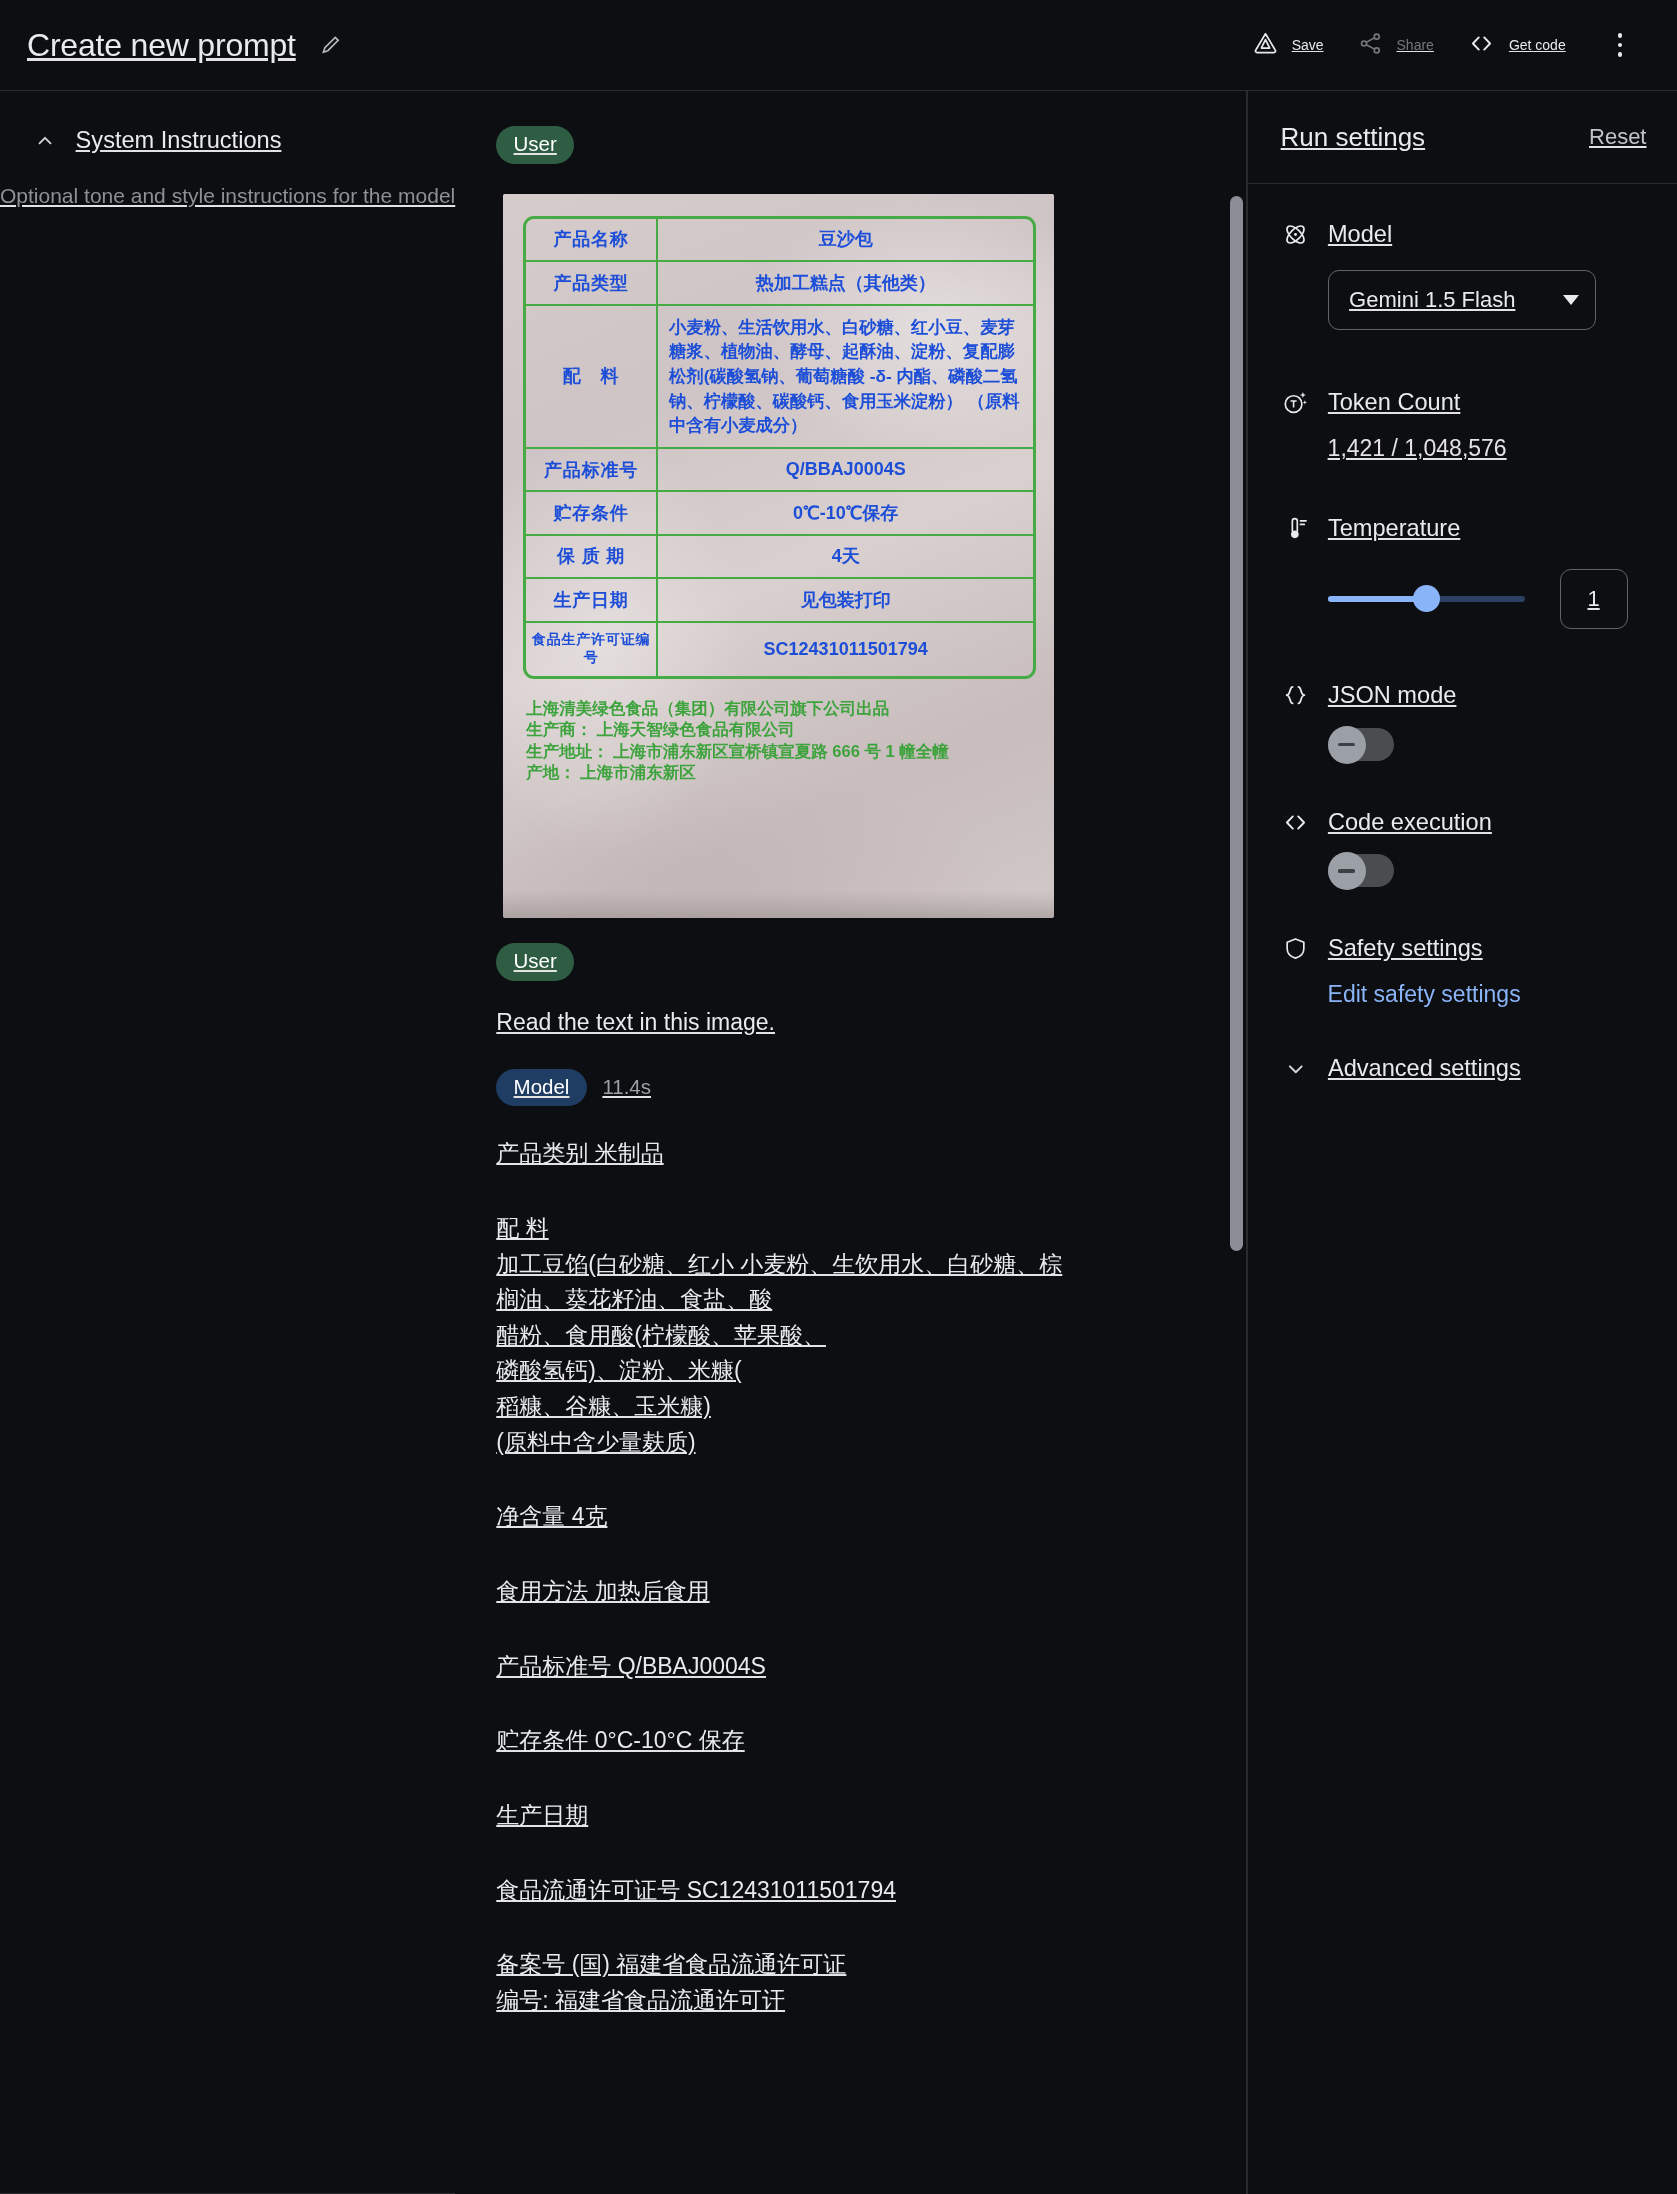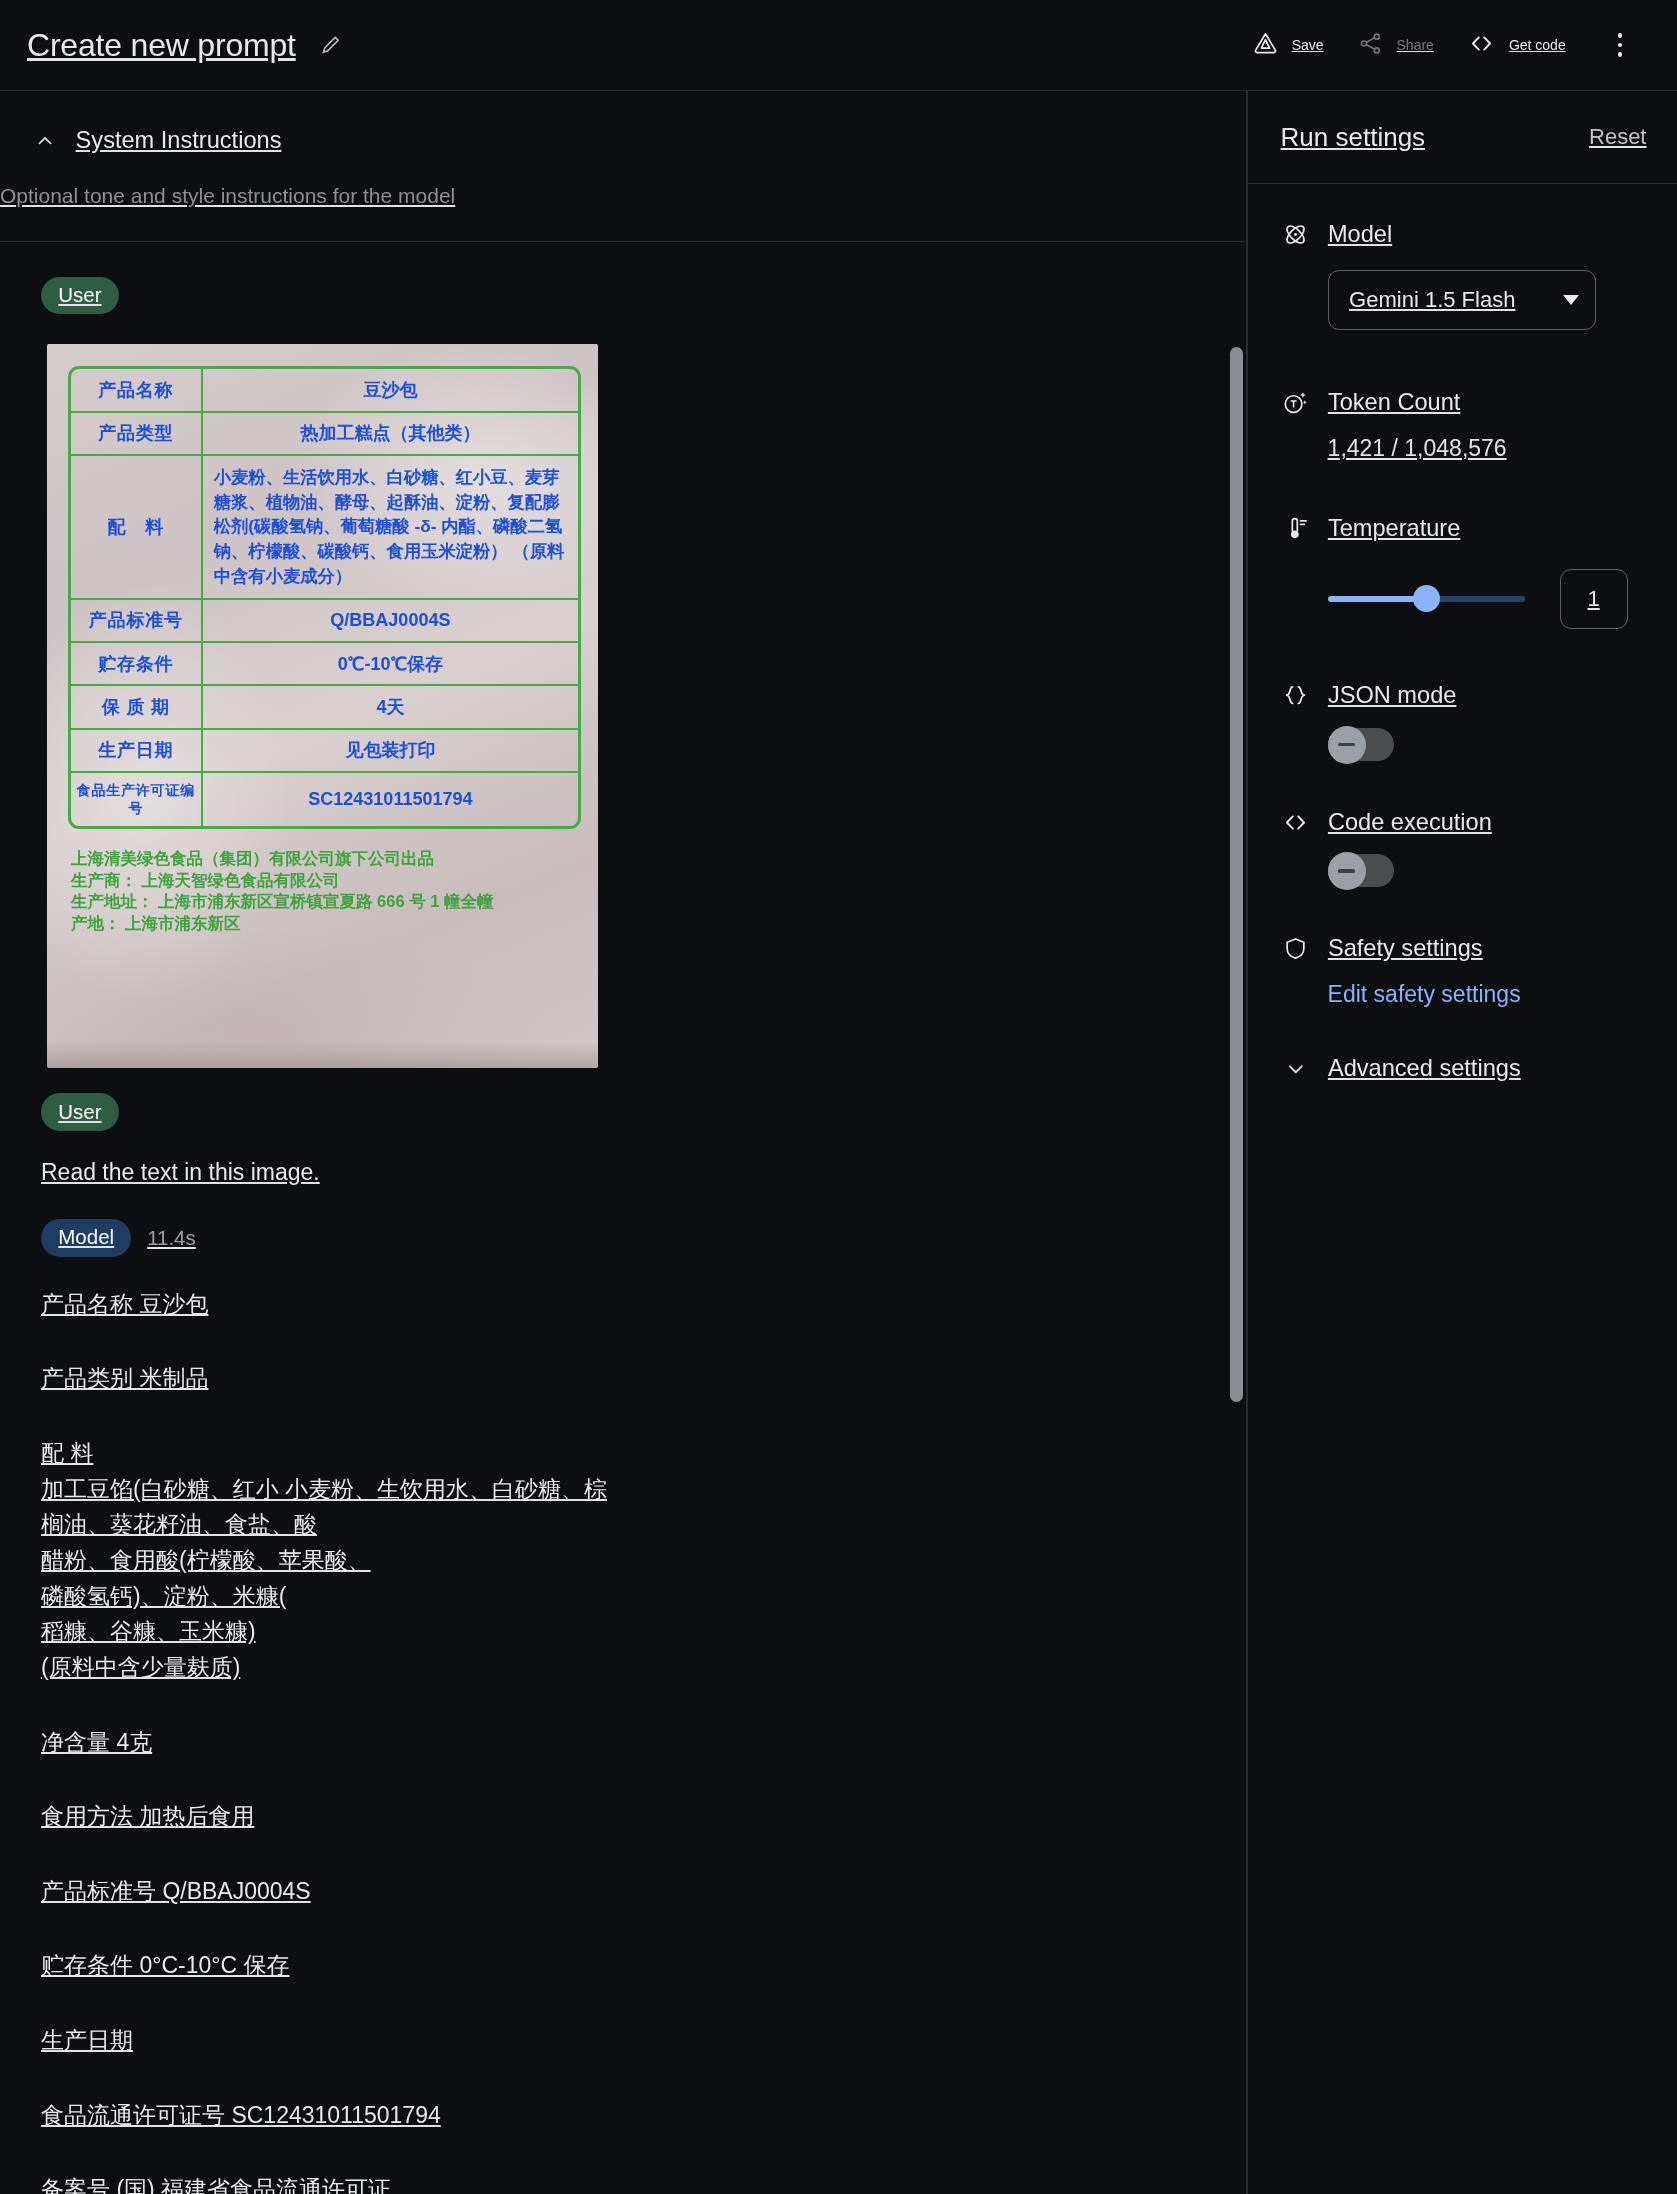--- a/index.html
+++ b/index.html
@@ -52,21 +52,21 @@
     width: 46px; height: 46px;
     display: flex; flex-direction: column; align-items: center; justify-content: center;
     gap: 4.7px; margin-left: 14px;
   }
   .kebab i { width: 4.7px; height: 4.7px; border-radius: 50%; background: #e8eaed; display: block; }
 
   
   .body-split { flex: 1 1 auto; display: flex; min-height: 0; }
 
   
-  .left-col { width: 1246px; flex: 0 0 1246px; display: flex; flex-direction: column; min-height: 0; position: relative; }
+  .left-col { width: 1246px; flex: 0 0 1246px; display: flex; min-height: 0; position: relative; }
 
   .sysbox {
     flex: 0 0 auto;
     padding: 31.5px 0 33px 0;
     border-bottom: 1.6px solid #2a2b2f;
   }
   .sysrow { display: flex; align-items: center; gap: 0; padding-left: 27px; }
   .chev {
     width: 36px; height: 36px; display:flex; align-items:center; justify-content:center;
     margin-right: 12.6px;
@@ -372,21 +372,20 @@
           </div>
           <div class="user-q">Read the text in this image.</div>
         </div>
 
         <div class="turn" style="margin-top:33px">
           <div class="turn-head">
             <span class="badge model">Model</span>
             <span class="dur">11.4s</span>
           </div>
           <div class="resp">
-            <p class="block">产品名称 豆沙包</p>
             <p class="block">产品类别 米制品</p>
             <p class="block">配 料
 加工豆馅(白砂糖、红小 小麦粉、生饮用水、白砂糖、棕
 榈油、葵花籽油、食盐、酸
 醋粉、食用酸(柠檬酸、苹果酸、
 磷酸氢钙)、淀粉、米糠(
 稻糠、谷糠、玉米糠)
 (原料中含少量麸质)</p>
             <p class="block">净含量 4克</p>
             <p class="block">食用方法 加热后食用</p>

